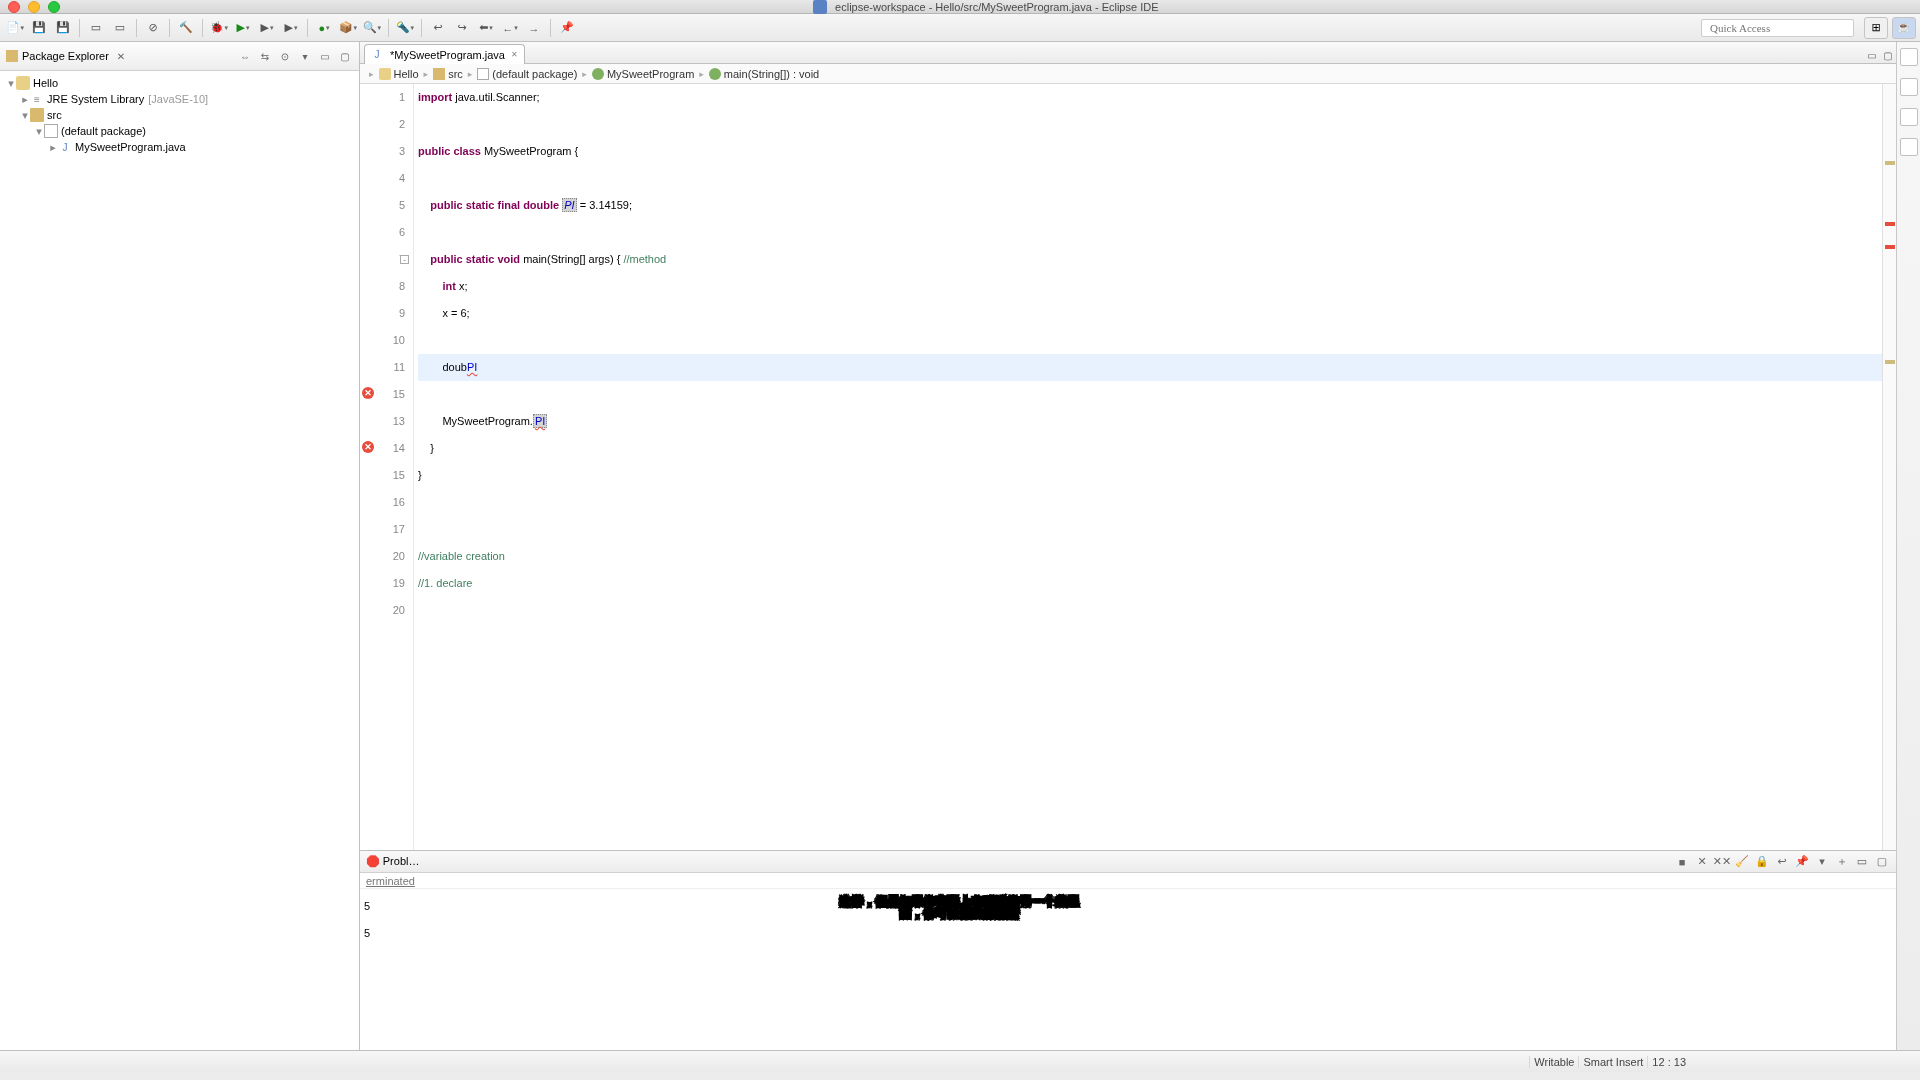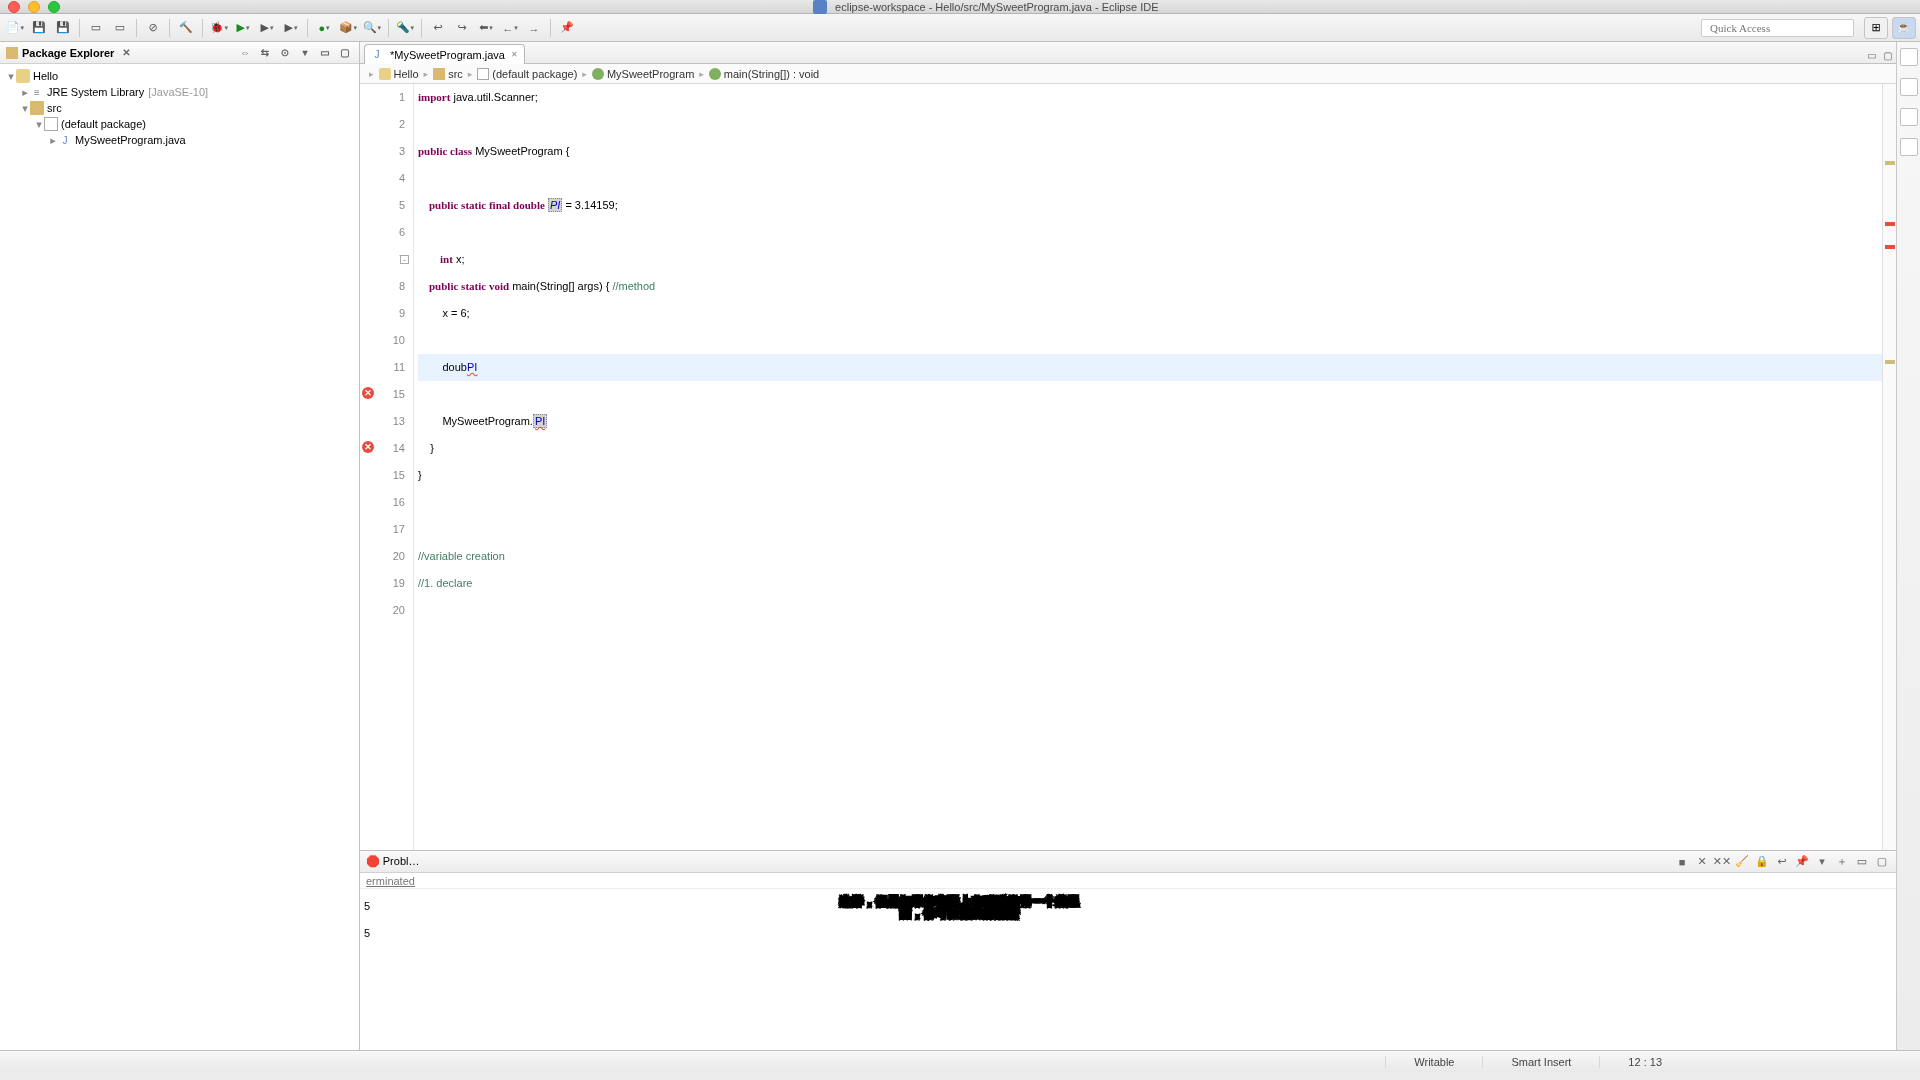--- a/index.html
+++ b/index.html
@@ -19,21 +19,21 @@
 .toolbar { height: 28px; background: linear-gradient(#f7f7f7,#e9e9e9); border-bottom: 1px solid #c0c0c0; display: flex; align-items: center; padding: 0 4px; gap: 2px; }
 .tb-btn { width: 22px; height: 22px; display: flex; align-items: center; justify-content: center; border-radius: 3px; cursor: pointer; color: #555; }
 .tb-sep { width: 1px; height: 18px; background: #c8c8c8; margin: 0 3px; }
 .tb-btn.dd::after { content: "▾"; font-size: 7px; margin-left: 1px; color: #666; }
 .quick-access { margin-left: auto; border: 1px solid #ccc; background: #fff; padding: 2px 8px; color: #aaa; border-radius: 2px; margin-right: 6px; font-family: Liberation Serif, serif; }
 .persp-btn { width: 24px; height: 22px; border: 1px solid #c4c4c4; border-radius: 3px; background: #f0f0f0; display: flex; align-items: center; justify-content: center; margin-left: 2px; }
 
 
 .main { display: flex; height: calc(100% - 50px - 22px); }
 .sidebar { width: 360px; background: #fff; border-right: 1px solid #c0c0c0; display: flex; flex-direction: column; }
-.view-header { height: 22px; background: linear-gradient(#fdfdfd,#ededed); border-bottom: 1px solid #d0d0d0; display: flex; align-items: center; padding: 0 6px; gap: 4px; font-size: 12px; font-weight: bold; }
+.view-header { height: 29px; background: linear-gradient(#fdfdfd,#ededed); border-bottom: 1px solid #d0d0d0; display: flex; align-items: center; padding: 0 6px; gap: 4px; font-size: 12px; }
 .view-header .spacer { flex: 1; }
 .view-icon { width: 12px; height: 12px; background: #d9b96e; }
 .vh-btn { width: 16px; height: 16px; display: flex; align-items: center; justify-content: center; cursor: pointer; color: #666; font-size: 10px; }
 
 .tree { padding: 4px 0; font-size: 12px; flex: 1; overflow: auto; }
 .tree-item { display: flex; align-items: center; height: 16px; padding-left: 8px; cursor: pointer; }
 .tw { width: 10px; display: inline-block; text-align: center; color: #888; }
 .ti-icon { width: 14px; height: 14px; margin-right: 3px; display: inline-flex; align-items: center; justify-content: center; font-size: 10px; }
 .ic-proj { background: #e8d087; border-radius: 2px; }
 .ic-lib { color: #888; }
@@ -61,21 +61,21 @@
 .bc-ic-meth { background: #7fb060; border-radius: 50%; }
 
 .code-area { flex: 1; display: flex; overflow: hidden; font-family: Menlo, Monaco, monospace; font-size: 19px; line-height: 27px; background: #fff; }
 .gutter { width: 54px; text-align: right; color: #888; padding-right: 8px; user-select: none; background: #fff; border-right: 1px solid #e8e8e8; position: relative; }
 .gutter-line { height: 27px; position: relative; }
 .err-marker { position: absolute; left: 2px; top: 6px; width: 12px; height: 12px; background: #e74c3c; border-radius: 50%; display: flex; align-items: center; justify-content: center; color: #fff; font-size: 9px; font-weight: bold; }
 .fold-marker { position: absolute; left: 40px; top: 9px; width: 9px; height: 9px; border: 1px solid #aaa; background: #fff; font-size: 8px; line-height: 7px; text-align: center; color: #666; }
 .code { flex: 1; padding-left: 4px; position: relative; }
 .code-line { height: 27px; white-space: pre; }
 .hl-line { background: #e8f2fe; }
-.kw { color: #7f0055; font-weight: bold; font-family: Liberation Serif, serif; }
+.kw { color: #7f0055; font-weight: bold; }
 .com { color: #3f7f5f; }
 .fld { color: #0000c0; font-style: italic; }
 .fld-ref { color: #0000c0; }
 .occ { background: #d4d4d4; border: 1px dotted #888; padding: 0 1px; }
 .sq-err { text-decoration: underline wavy #e74c3c; }
 
 .overview-ruler { width: 14px; background: #fafafa; border-left: 1px solid #e0e0e0; position: relative; }
 .ov-mark { position: absolute; left: 2px; width: 10px; height: 4px; }
 .ov-err { background: #e74c3c; }
 .ov-occ { background: #cebd7a; }
@@ -88,21 +88,21 @@
 .console-wrap { height: 200px; border-top: 1px solid #c0c0c0; background: #fff; display: flex; flex-direction: column; }
 .console-tabs { height: 22px; background: linear-gradient(#f9f9f9,#ececec); border-bottom: 1px solid #d0d0d0; display: flex; align-items: center; padding: 0 6px; gap: 4px; }
 .console-tabs .spacer { flex: 1; }
 .ct-btn { width: 16px; height: 16px; display: flex; align-items: center; justify-content: center; cursor: pointer; color: #666; }
 .console-term { height: 16px; display: flex; align-items: center; padding: 0 6px; font-size: 11px; color: #777; border-bottom: 1px solid #eee; text-decoration: underline; }
 .console-body { flex: 1; font-family: Menlo, Monaco, monospace; font-size: 19px; line-height: 27px; padding: 4px; }
 
 
 .statusbar { height: 22px; background: linear-gradient(#f7f7f7,#e9e9e9); border-top: 1px solid #c0c0c0; display: flex; align-items: center; padding: 0 10px; font-size: 11px; color: #444; }
 .statusbar .spacer { flex: 1; }
-.sb-cell { padding: 0 28px; border-left: 1px solid #d8d8d8; }
+.sb-cell { padding: 0 4px; border-left: 1px solid #d8d8d8; }
 
 
 .subtitle { position: absolute; left: 50%; transform: translateX(-50%); bottom: 160px; font-family: "Heiti SC","Microsoft YaHei",sans-serif; font-size: 44px; font-weight: 900; color: #fff; text-align: center; -webkit-text-stroke: 3px #000; text-shadow: 2px 2px 0 #000, -2px -2px 0 #000, 2px -2px 0 #000, -2px 2px 0 #000; line-height: 1.15; pointer-events: none; letter-spacing: 1px; }
 </style>
 </head>
 <body>
 
 <div class="titlebar">
   <div class="traffic">
     <div class="dot close"></div>
@@ -257,22 +257,22 @@
         <div class="gutter-line"><span>19</span></div>
         <div class="gutter-line"><span>20</span></div>
       </div>
       <div class="code">
         <div class="code-line"><span class="kw">import</span><span> java.util.Scanner;</span></div>
         <div class="code-line"></div>
         <div class="code-line"><span class="kw">public</span><span class="kw"> class</span><span> MySweetProgram {</span></div>
         <div class="code-line"></div>
         <div class="code-line"><span class="kw">    public</span><span class="kw"> static</span><span class="kw"> final</span><span class="kw"> double</span><span> </span><span class="fld occ">PI</span><span> = 3.14159;</span></div>
         <div class="code-line"></div>
+        <div class="code-line"><span class="kw">    public</span><span class="kw"> static</span><span class="kw"> void</span><span> main(String[] args) { </span><span class="com">//method</span></div>
         <div class="code-line"><span class="kw">        int</span><span> x;</span></div>
-        <div class="code-line"><span class="kw">    public</span><span class="kw"> static</span><span class="kw"> void</span><span> main(String[] args) { </span><span class="com">//method</span></div>
         <div class="code-line"><span>        x = 6;</span></div>
         <div class="code-line"></div>
         <div class="code-line hl-line"><span>        doub</span><span class="fld-ref sq-err">PI</span></div>
         <div class="code-line"></div>
         <div class="code-line"><span>        MySweetProgram.</span><span class="fld-ref occ sq-err">PI</span></div>
         <div class="code-line"><span>    }</span></div>
         <div class="code-line"><span>}</span></div>
         <div class="code-line"></div>
         <div class="code-line"></div>
         <div class="code-line"><span class="com">//variable creation</span></div>

